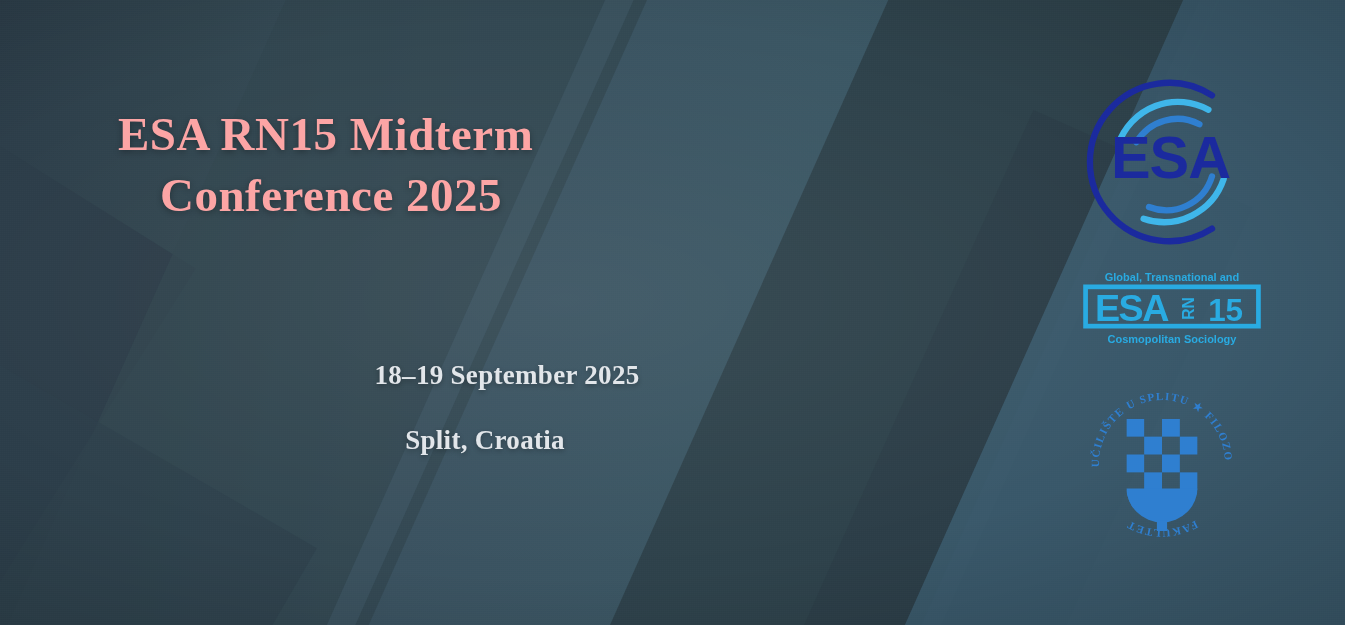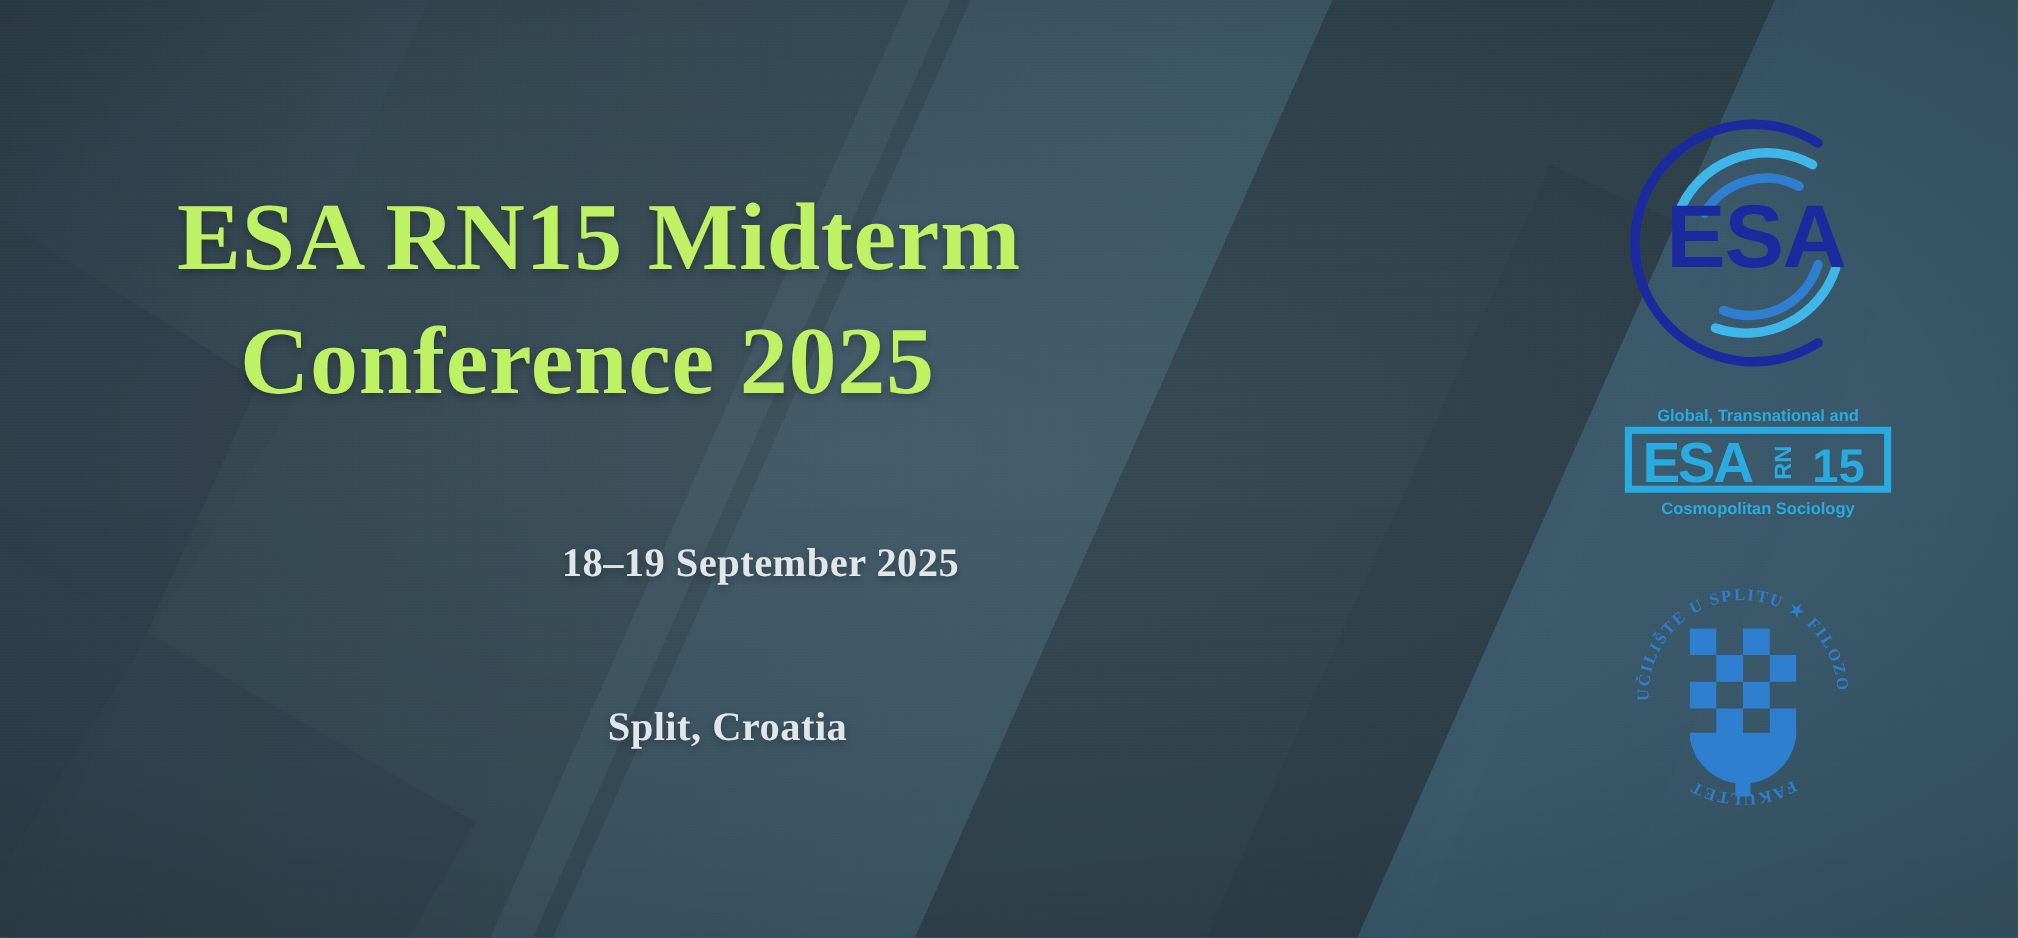--- a/index.html
+++ b/index.html
@@ -101,26 +101,26 @@
       repeating-linear-gradient(90deg, rgba(255,255,255,.03) 0 1px, rgba(0,0,0,.03) 1px 2px);
   }
 
   
   .text-col{
     position:absolute;
     left:0; top:0; width:980px; height:625px;
   }
   .title{
     position:absolute;
-    left:118px; top:116px; width:800px;
+    left:118px; top:104px; width:800px;
     font-family:"Liberation Serif", serif;
     font-weight:700;
-    font-size:64px;
+    font-size:47px;
     line-height:1.30;
-    color:#bef264;
+    color:#fca5a5;
     letter-spacing:.5px;
     text-shadow:0 2px 6px rgba(0,0,0,.30);
   }
   .title .ln{ display:block; }
   .title .ln2{ margin-left:42px; }
 
   .dates{
     position:absolute;
     left:0; top:360px; width:970px;
     text-align:center;
@@ -135,21 +135,20 @@
   .place{
     position:absolute;
     left:0; top:425px; width:970px;
     text-align:center;
     font-family:"Liberation Serif", serif;
     font-weight:700;
     font-size:27px;
     color:#e2e6ea;
     letter-spacing:.3px;
     text-shadow:0 2px 5px rgba(0,0,0,.28);
-    margin-top:44px;
   }
 
   
   .logo-col{
     position:absolute;
     right:58px; top:72px;
     width:210px;
     display:flex; flex-direction:column; align-items:flex-start;
   }
   .logo-esa{ width:180px; height:180px; display:block; }

